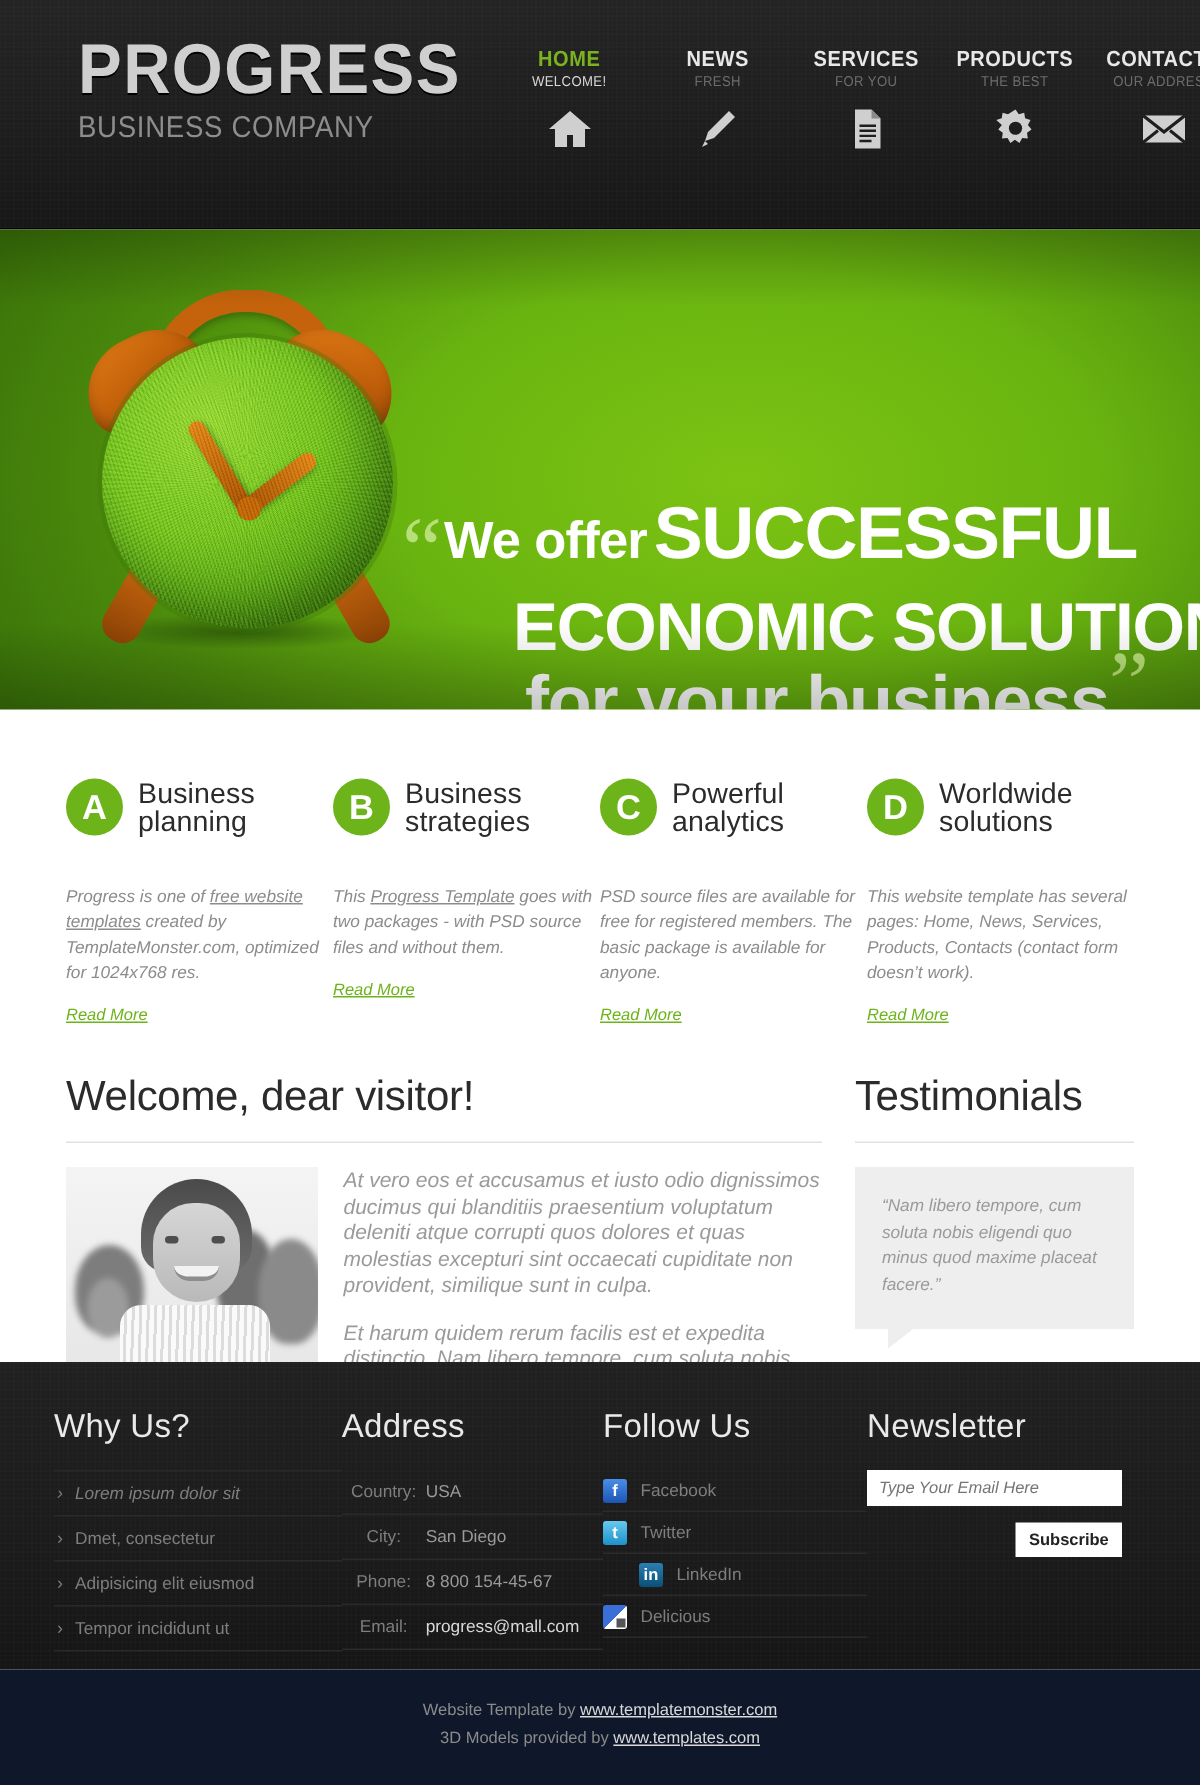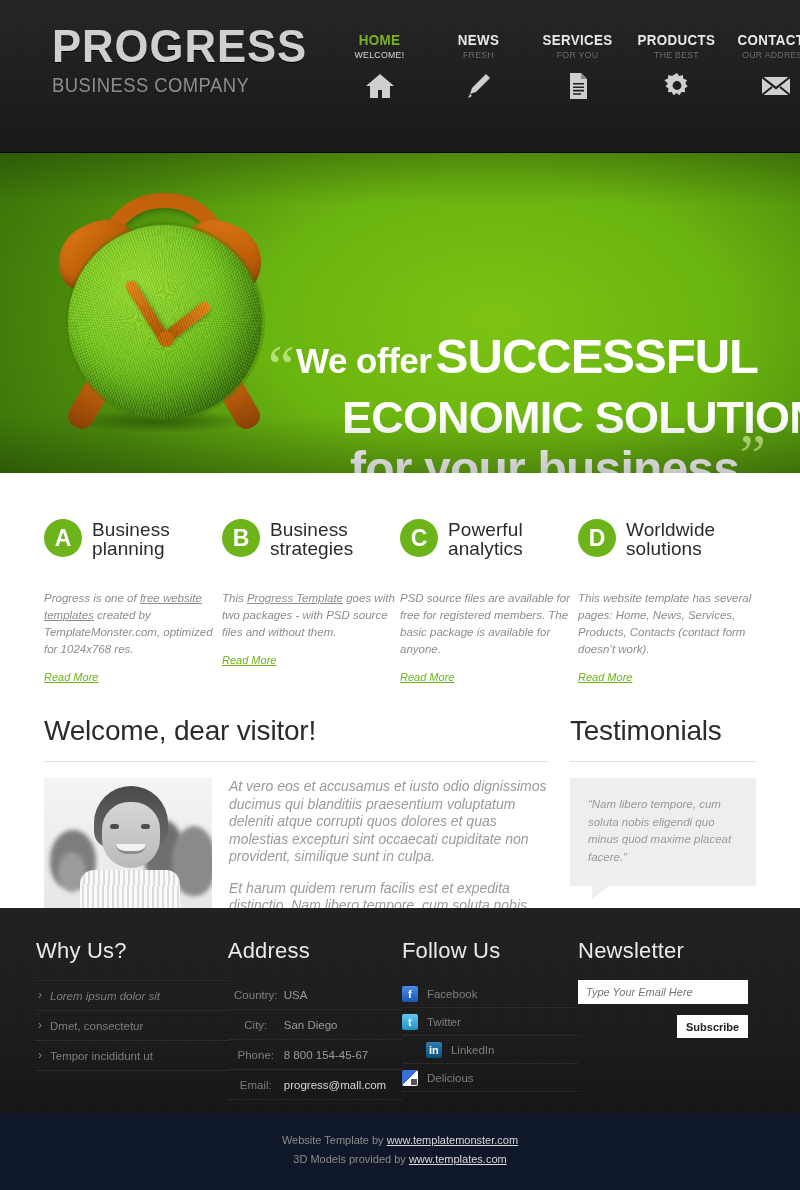--- a/index.html
+++ b/index.html
@@ -493,20 +493,21 @@
       </div>
     </div>
   </div>
 
   <div class="footer">
     <div class="fcol fcol-1">
       <div class="fttl">Why Us?</div>
       <ul class="flist">
         <li>Lorem ipsum dolor sit</li>
         <li>Dmet, consectetur</li>
+        <li>Adipisicing elit eiusmod</li>
         <li>Tempor incididunt ut</li>
       </ul>
     </div>
 
     <div class="fcol fcol-2">
       <div class="fttl">Address</div>
       <div class="addr-row">
         <span class="addr-k">Country:</span>
         <span class="addr-v">USA</span>
       </div>

